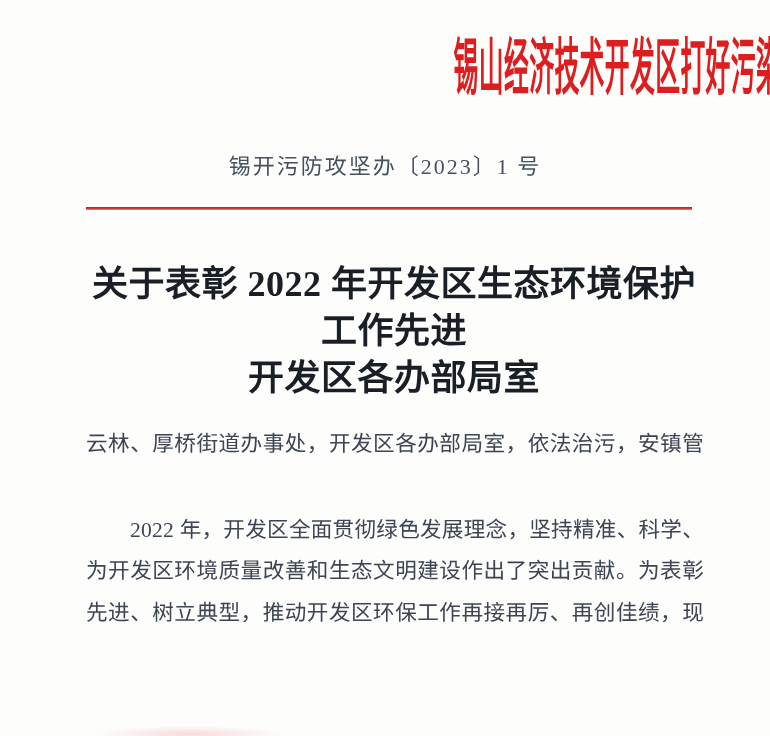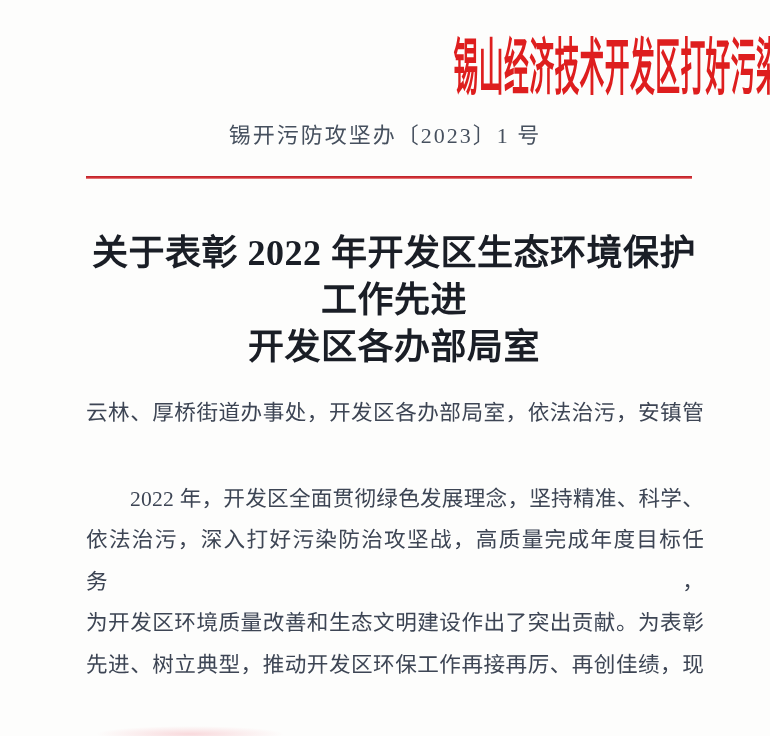--- a/index.html
+++ b/index.html
@@ -37,21 +37,21 @@
     font-size:62px;
     font-weight:700;
     color:var(--header-red);
     transform:scaleX(0.40);
     transform-origin:50% 50%;
     letter-spacing:1px;
     white-space:nowrap;
   }
   
   .doc-number{
-    margin-top:20px;
+    margin-top:51px;
     text-align:center;
     font-size:22px;
     line-height:26px;
     letter-spacing:2px;
     color:var(--docnum-ink);
   }
   
   .content{
     margin-left:86px;
     margin-right:66px; 
@@ -116,21 +116,20 @@
     <hr class="red-rule">
 
     <div class="doc-title">
       <div>关于表彰 2022 年开发区生态环境保护工作先进</div>
       <div>开发区各办部局室</div>
     </div>
 
     <div class="body-text">
       <div class="body-line full">云林、厚桥街道办事处，开发区各办部局室，依法治污，安镇管</div>
       <div class="body-line full indent">2022 年，开发区全面贯彻绿色发展理念，坚持精准、科学、</div>
-      <div class="body-line full">依法治污，深入打好污染防治攻坚战，高质量完成年度目标任务，</div>
       <div class="body-line full">为开发区环境质量改善和生态文明建设作出了突出贡献。为表彰</div>
       <div class="body-line full">先进、树立典型，推动开发区环保工作再接再厉、再创佳绩，现</div>
 
     </div>
 
   </div>
 
   <div class="scan-smudge"></div>
 
 </div>

